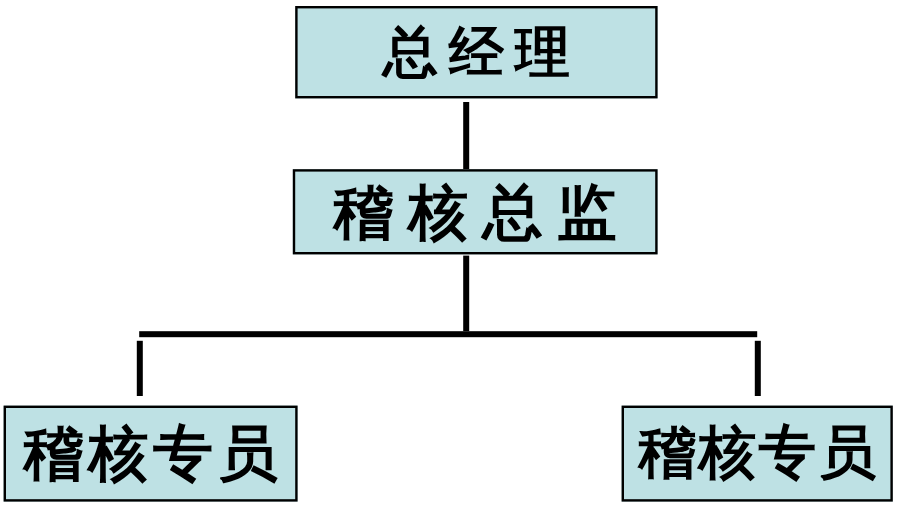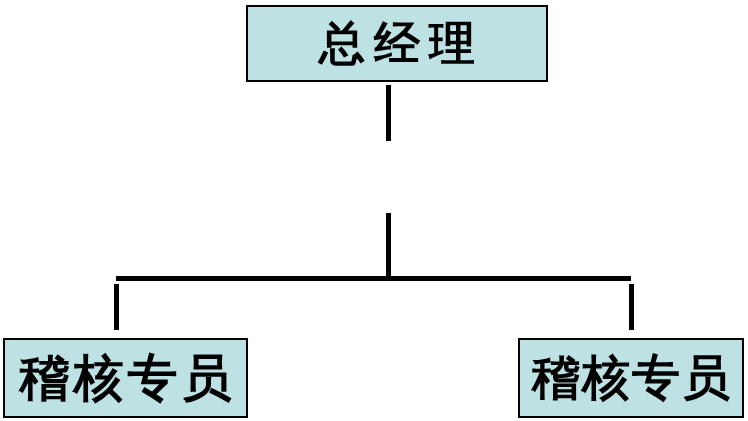--- a/index.html
+++ b/index.html
@@ -63,20 +63,23 @@
 <body>
 
 <div class="canvas">
 
   <div class="node node-gm">
     <span>总经理</span>
   </div>
 
   <div class="connector conn-gm-director"></div>
 
+  <div class="node node-director">
+    <span>稽核总监</span>
+  </div>
 
   <div class="connector conn-director-drop"></div>
 
   <div class="connector conn-branch-h"></div>
 
   <div class="connector conn-left-drop"></div>
 
   <div class="connector conn-right-drop"></div>
 
   <div class="node node-spec-left">

